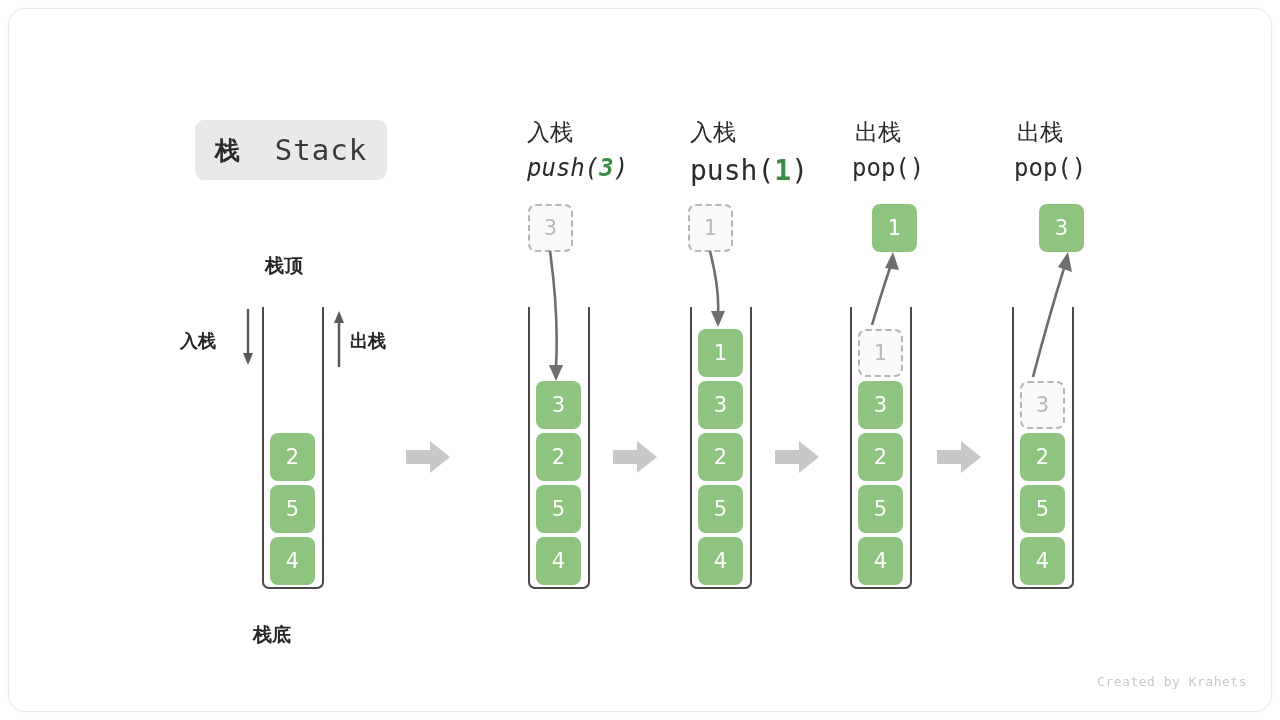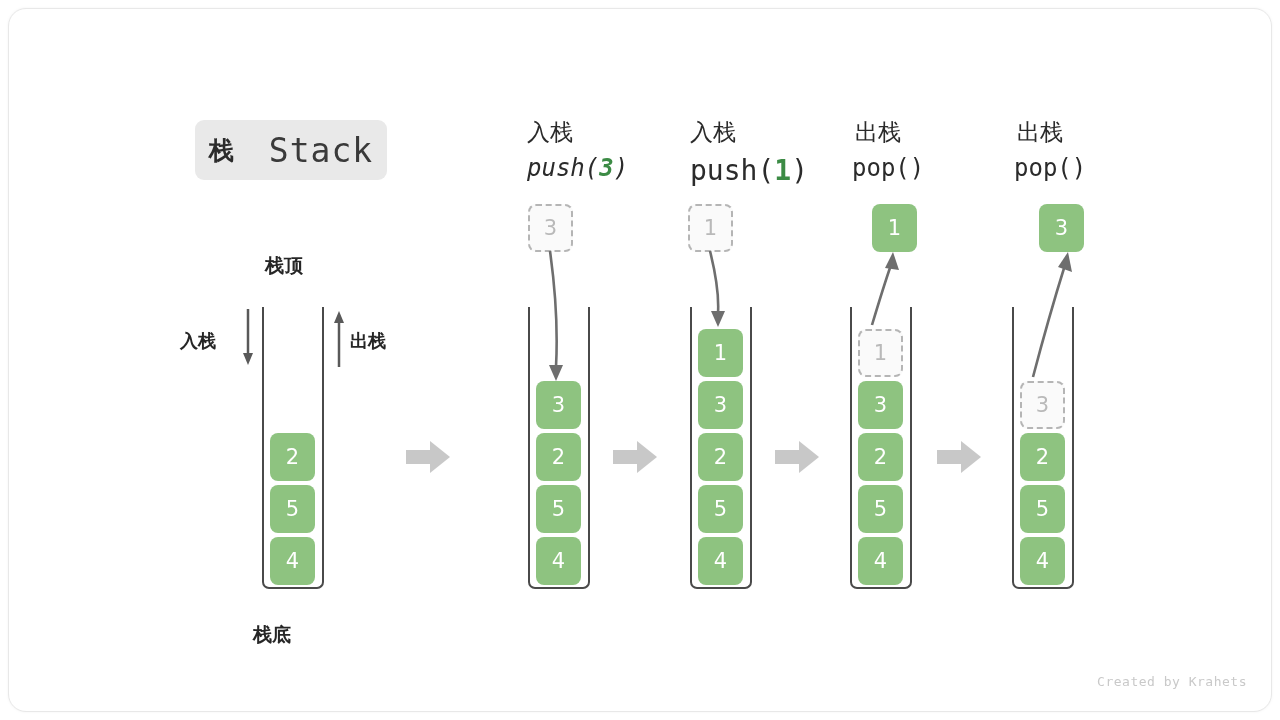--- a/index.html
+++ b/index.html
@@ -28,21 +28,21 @@
     background: #e9e9e9;
     border-radius: 9px;
     display: flex; align-items: center; justify-content: center;
     gap: 9px;
   }
   #title-badge .cn {
     font-size: 25px; font-weight: bold; color: #2b2b2b;
     font-family: "DejaVu Sans", sans-serif;
   }
   #title-badge .en {
-    font-size: 33px; color: #3a3a3a; letter-spacing: 1px;
+    font-size: 29px; color: #3a3a3a; letter-spacing: 1px;
     font-family: "DejaVu Sans Mono", monospace;
     margin-left: 26px;
   }
 
   
   .cn-bold {
     font-family: "DejaVu Sans", sans-serif;
     font-weight: bold; color: #262626;
     white-space: nowrap;
     text-align: right;

